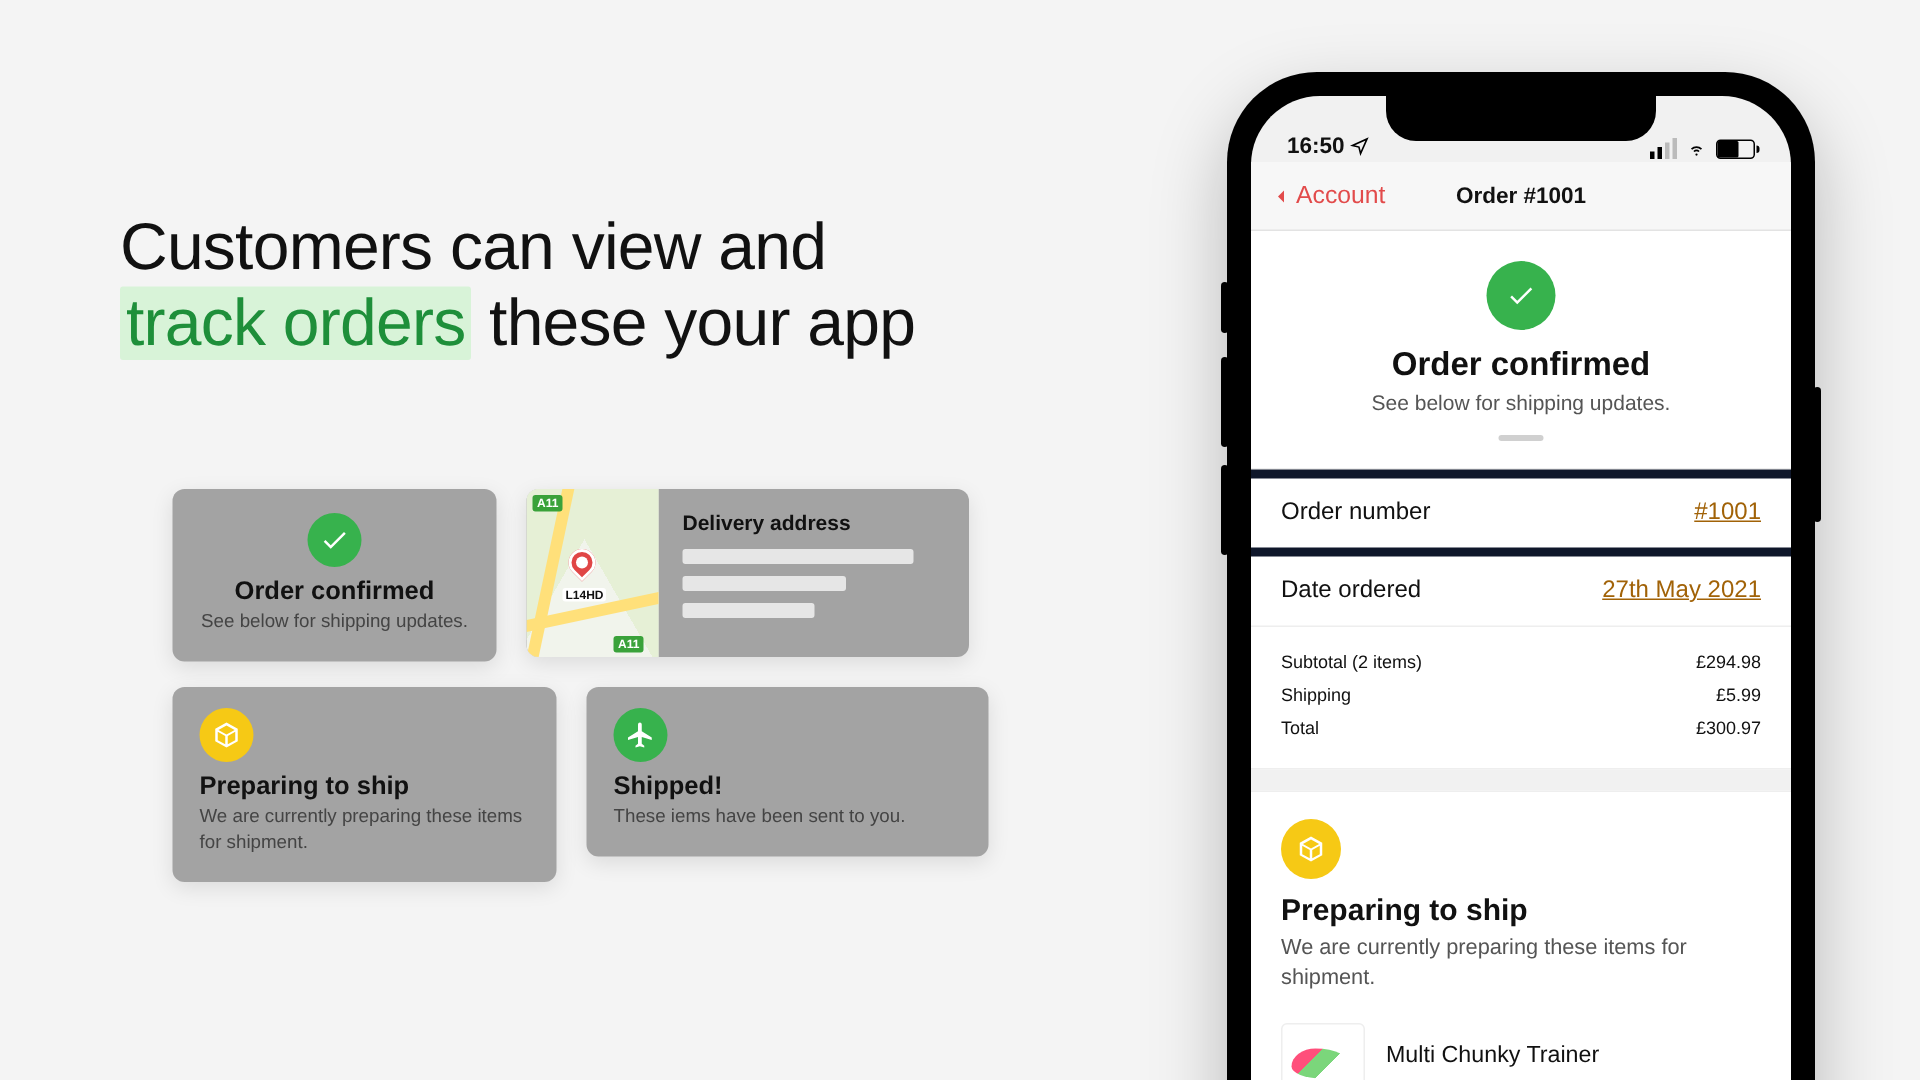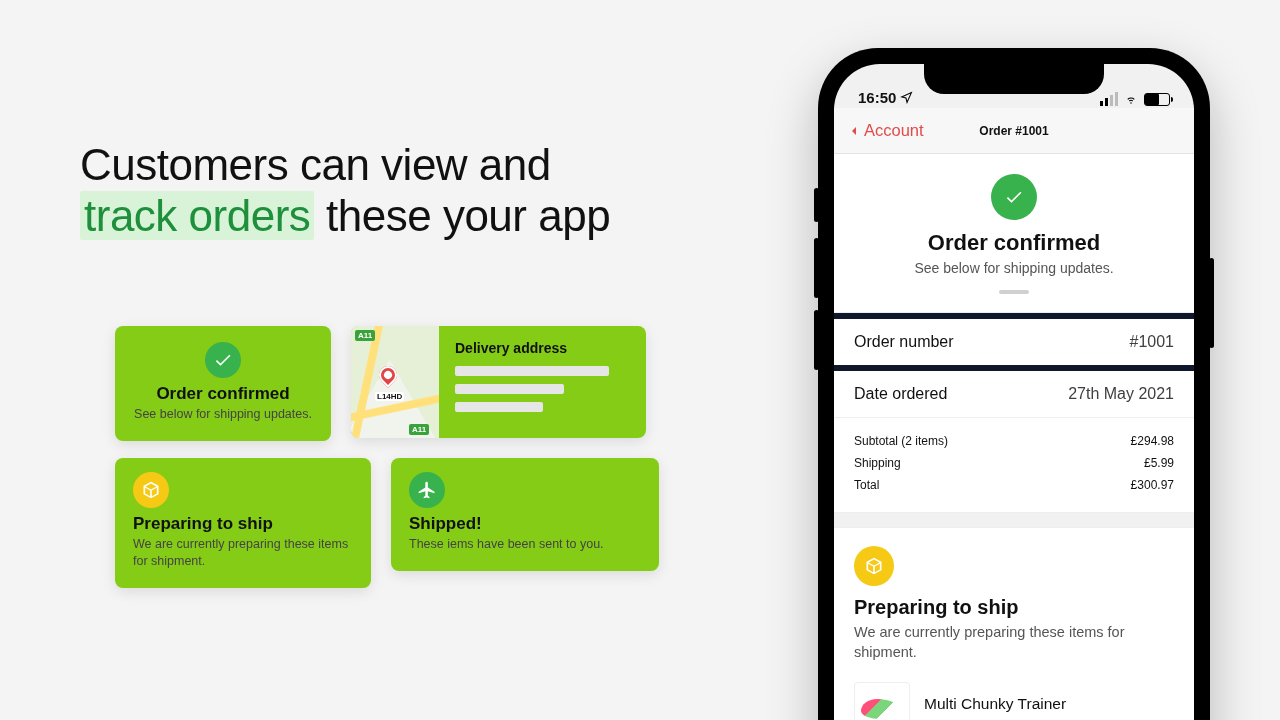--- a/index.html
+++ b/index.html
@@ -31,21 +31,21 @@
   }
 
   
   .cards {
     position: absolute;
     left: 115px;
     top: 326px;
     width: 540px;
   }
   .card {
-    background: #84cc16;
+    background: #a3a3a3;
     border-radius: 8px;
     box-shadow: 0 4px 14px rgba(0,0,0,.10);
     padding: 14px 18px 18px;
     position: absolute;
   }
   .card-title { font-weight: 700; font-size: 17px; margin-top: 6px; }
   .card-sub   { font-size: 12.5px; color: #444; margin-top: 2px; line-height: 1.35; }
 
   
   .c1 { left: 0; top: 0; width: 216px; text-align: center; }
@@ -131,34 +131,34 @@
   .batt i { display:block; width:60%; height:100%; background:#000; border-radius:1px; }
   .loc-arrow { width:13px; height:13px; }
 
   .nav {
     height: 46px; display:flex; align-items:center; justify-content:center;
     border-bottom:1px solid #e3e3e3; background:#f7f7f7; position:relative;
   }
   .nav .back { position:absolute; left:12px; color:#e24b4b; font-size:16.5px;
                display:flex; align-items:center; gap:2px; }
   .nav .back svg { width:16px; height:16px; fill:#e24b4b; }
-  .nav .title { font-weight:700; font-size:12px; }
+  .nav .title { font-weight:700; font-size:15px; }
 
   .panel { background:#fff; border-top:1px solid #eee; border-bottom:1px solid #eee;
            margin-top: -1px; }
   .hero { text-align:center; padding: 20px 20px 18px; }
   .hero .circle { width:46px; height:46px; margin:0 auto 10px; }
   .hero h2 { font-size:22px; font-weight:700; }
   .hero p  { font-size:14px; color:#555; margin-top:4px; }
   .hero .grab { width:30px; height:4px; background:#d0d0d0; border-radius:2px;
                 margin:14px auto 0; }
 
   .row { display:flex; justify-content:space-between; padding:14px 20px;
          border-top:6px solid #0f172a; font-size:16px; }
-  .row .v { color:#404040; }
+  .row .v { color:#a16207;text-decoration:underline; }
   .tot .line { display:flex; justify-content:space-between; padding:4px 0; font-size:12px; }
   .tot { padding:12px 20px 16px; border-top:1px solid #eee; }
 
   .ship { padding:18px 20px 20px; margin-top:14px; }
   .ship .circle { width:40px; height:40px; }
   .ship h3 { font-size:20px; font-weight:700; margin-top:10px; }
   .ship p  { font-size:14.5px; color:#555; margin-top:4px; line-height:1.35; }
 
   .prod { display:flex; gap:14px; padding:0 20px 20px; align-items:center; }
   .shoe { width:56px; height:44px; background:#fff; border:1px solid #eee;

